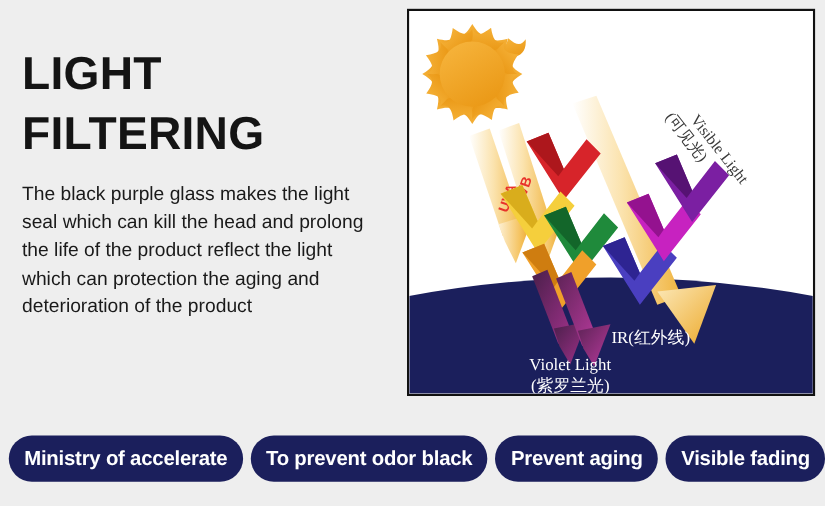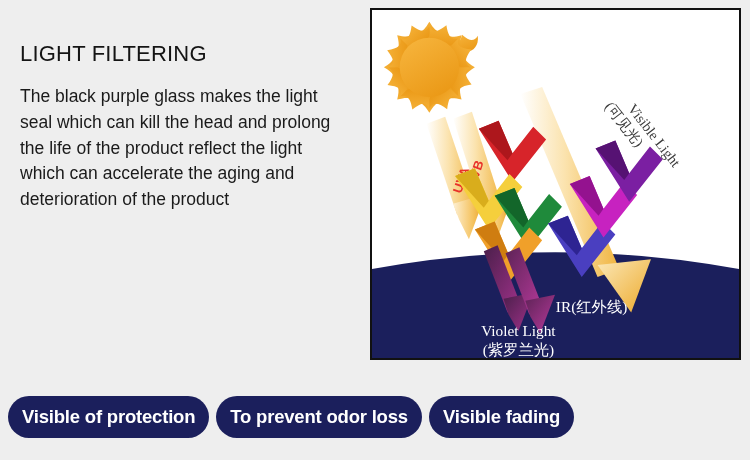--- a/index.html
+++ b/index.html
@@ -17,22 +17,22 @@
 
   
   .left-col {
     position: absolute;
     left: 20px;
     top: 40px;
     width: 340px;
   }
   .headline {
     font-family: "Liberation Sans", sans-serif;
-    font-size: 22px;
-    font-weight: normal;
+    font-size: 42px;
+    font-weight: bold;
     letter-spacing: 0.2px;
     line-height: 1.28;
     color: #141414;
     margin: 0 0 16px 0;
     text-transform: uppercase;
   }
   .headline .hl-line { display: block; }
   .body-copy {
     font-family: "Liberation Sans", sans-serif;
     font-size: 17.5px;
@@ -84,21 +84,21 @@
     letter-spacing: -0.2px;
   }
 </style>
 </head>
 <body>
 
 <div class="left-col">
   <h1 class="headline">
     <span class="hl-line">LIGHT FILTERING</span>
   </h1>
-  <p class="body-copy">The black purple glass makes the light seal which can kill the head and prolong the life of the product reflect the light which can accelerate the aging and deterioration of the product</p>
+  <p class="body-copy">The black purple glass makes the light seal which can kill the head and prolong the life of the product reflect the light which can protection the aging and deterioration of the product</p>
 </div>
 
 <div class="panel">
   <svg class="panel-svg" viewBox="0 0 371 352" preserveAspectRatio="none">
     <defs>
       <linearGradient id="beamGrad" x1="0" y1="0" x2="1" y2="0">
         <stop offset="0%" stop-color="#ffffff"></stop>
         <stop offset="45%" stop-color="#fbe3ae"></stop>
         <stop offset="100%" stop-color="#f0b43f"></stop>
       </linearGradient>
@@ -229,16 +229,17 @@
 
       <g>
         <text x="148" y="330" font-family="Liberation Serif, serif" font-size="15.5" fill="#ffffff" text-anchor="middle">Violet Light</text>
         <text x="148" y="349" font-family="Liberation Serif, serif" font-size="15.5" fill="#ffffff" text-anchor="middle">(紫罗兰光)</text>
       </g>
     </g>
   </svg>
 </div>
 
 <div class="badge-row">
-  <div class="badge">Visible of protection</div>
-  <div class="badge">To prevent odor loss</div>
+  <div class="badge">Ministry of accelerate</div>
+  <div class="badge">To prevent odor black</div>
+  <div class="badge">Prevent aging</div>
   <div class="badge">Visible fading</div>
 </div>
 
 </body></html>

